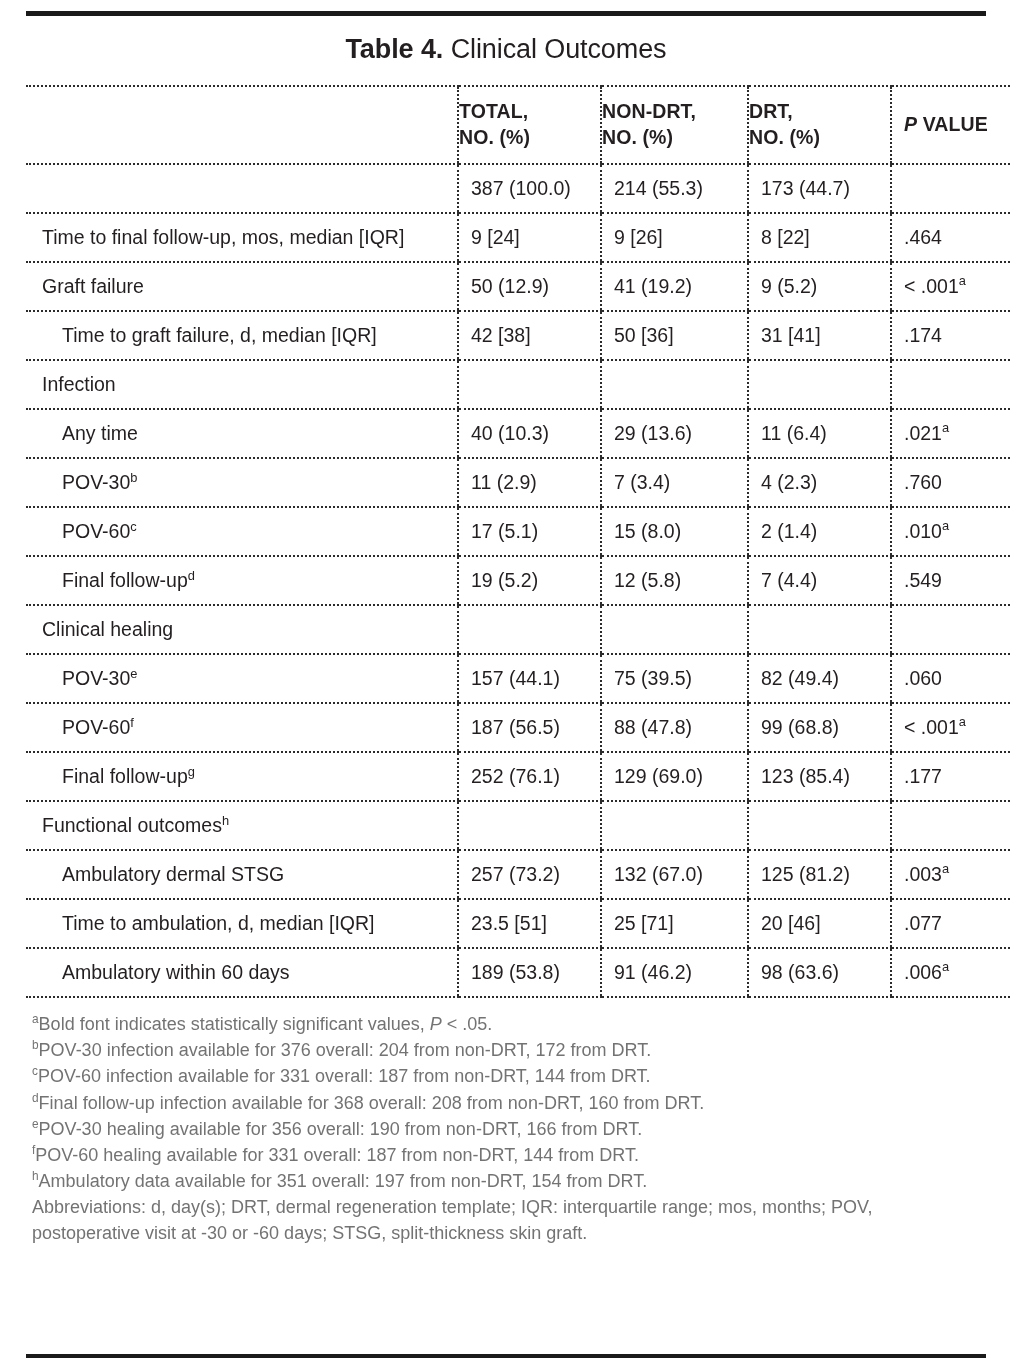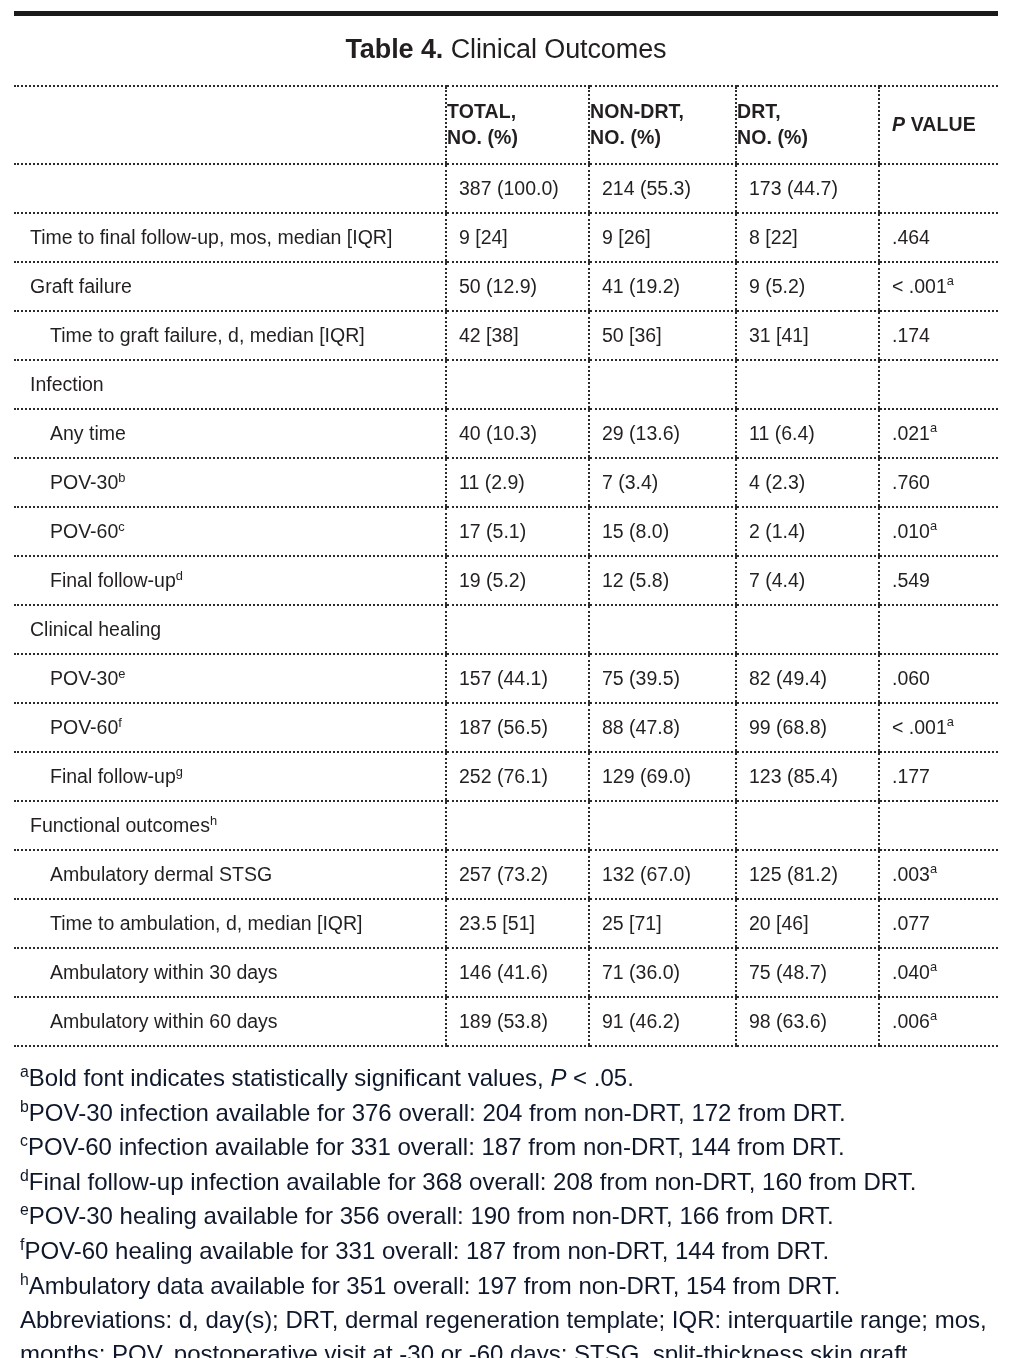--- a/index.html
+++ b/index.html
@@ -13,21 +13,21 @@
     height: 1358px;
     font-family: "Liberation Sans", sans-serif;
     color: #231f20;
     position: relative;
     overflow: hidden;
   }
   .page {
     width: 1012px;
     height: 1358px;
     box-sizing: border-box;
-    padding: 0 14px;
+    padding: 0 26px;
     display: flex;
     flex-direction: column;
   }
   .rule-top {
     height: 5px;
     background: #1a1a1a;
     margin-top: 11px;
     flex: 0 0 auto;
   }
   .rule-bottom {
@@ -115,23 +115,23 @@
   .bold { font-weight: normal; margin-top: 24px; }
   sup {
     font-size: 0.66em;
     vertical-align: super;
     line-height: 0;
   }
 
   .footnotes {
     flex: 0 0 auto;
     padding: 14px 4px 0 6px;
-    font-size: 24px;
+    font-size: 18px;
     line-height: 1.40;
-    color: #0f172a;
+    color: #737373;
   }
   .footnotes p {
     margin: 0 0 1px 0;
   }
   .footnotes .ital { font-style: italic; }
   .footnotes sup {
     font-size: 0.66em;
     vertical-align: super;
     line-height: 0;
   }
@@ -284,27 +284,20 @@
           <td class="num sep"><span class="bold">.003</span><sup class="bold">a</sup></td>
         </tr>
         <tr>
           <td class="label"><span class="lbl-indent">Time to ambulation, d, median [IQR]</span></td>
           <td class="num sep">23.5 [51]</td>
           <td class="num sep">25 [71]</td>
           <td class="num sep">20 [46]</td>
           <td class="num sep"><span>.077</span></td>
         </tr>
         <tr>
-          <td class="label"><span class="lbl-indent">Ambulatory within 30 days</span></td>
-          <td class="num sep">146 (41.6)</td>
-          <td class="num sep">71 (36.0)</td>
-          <td class="num sep">75 (48.7)</td>
-          <td class="num sep"><span class="bold">.040</span><sup class="bold">a</sup></td>
-        </tr>
-        <tr>
           <td class="label"><span class="lbl-indent">Ambulatory within 60 days</span></td>
           <td class="num sep">189 (53.8)</td>
           <td class="num sep">91 (46.2)</td>
           <td class="num sep">98 (63.6)</td>
           <td class="num sep"><span class="bold">.006</span><sup class="bold">a</sup></td>
         </tr>
       </tbody>
   </table>
 
   <div class="footnotes" id="footnotes">

